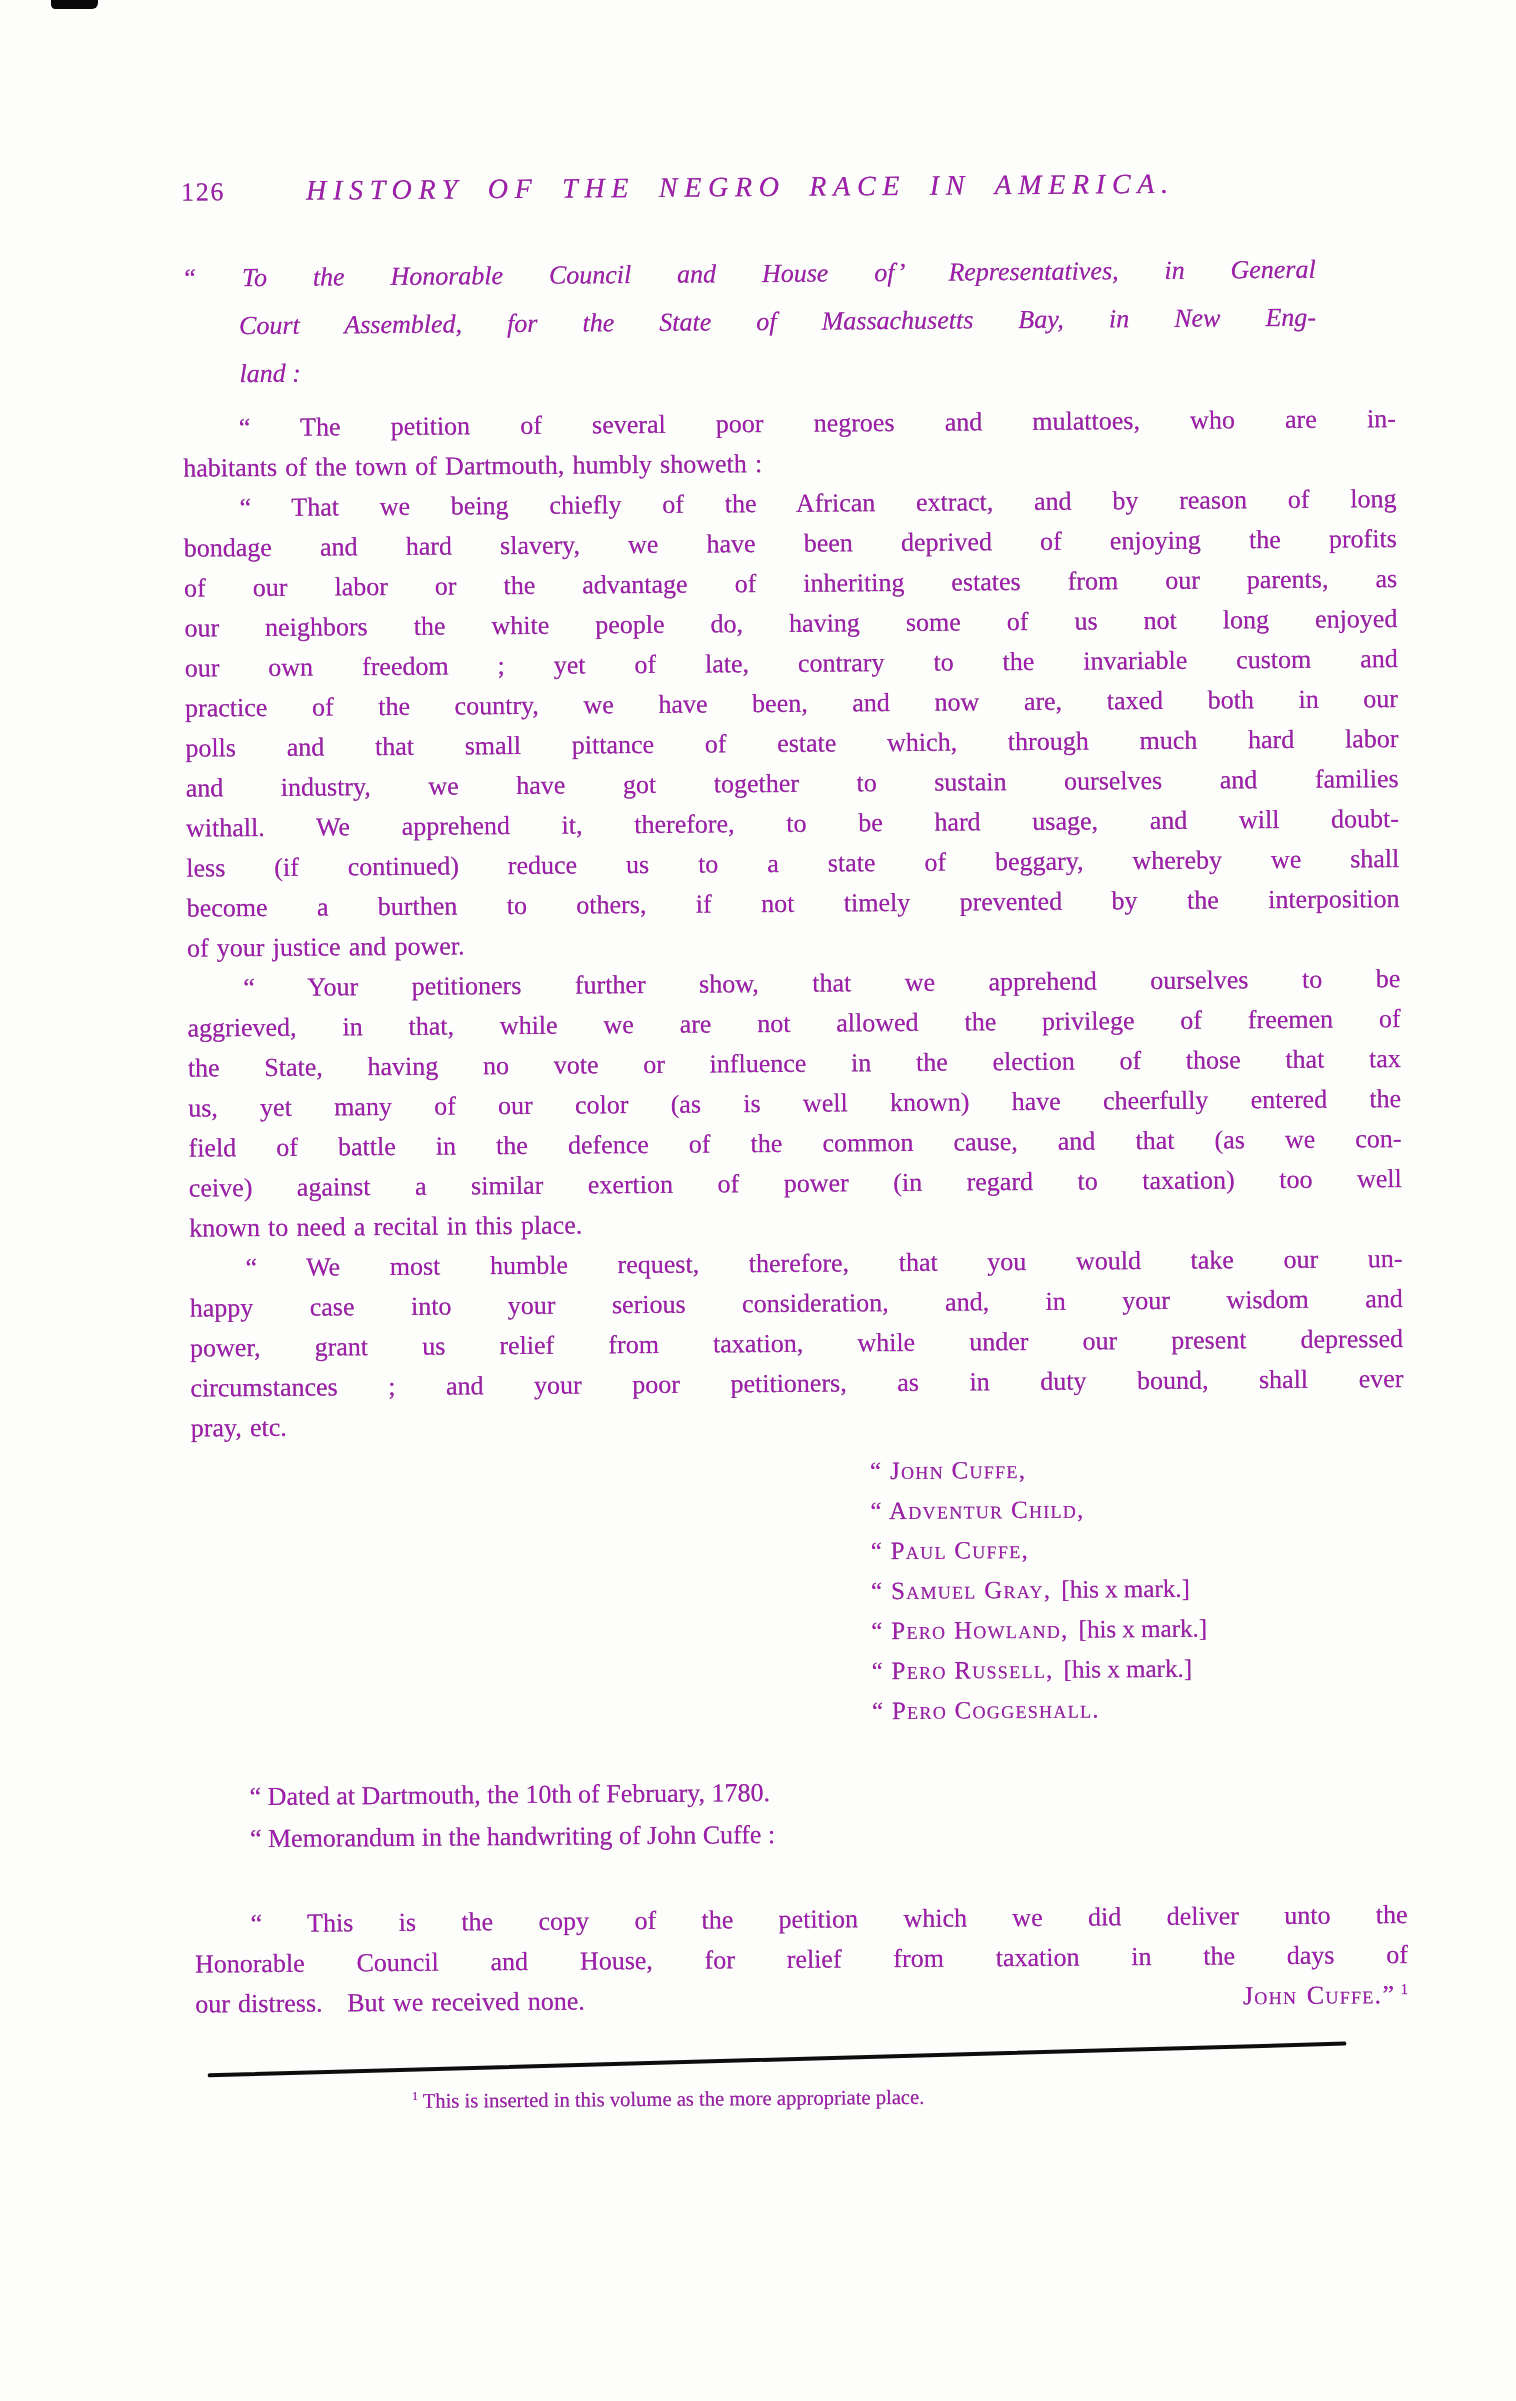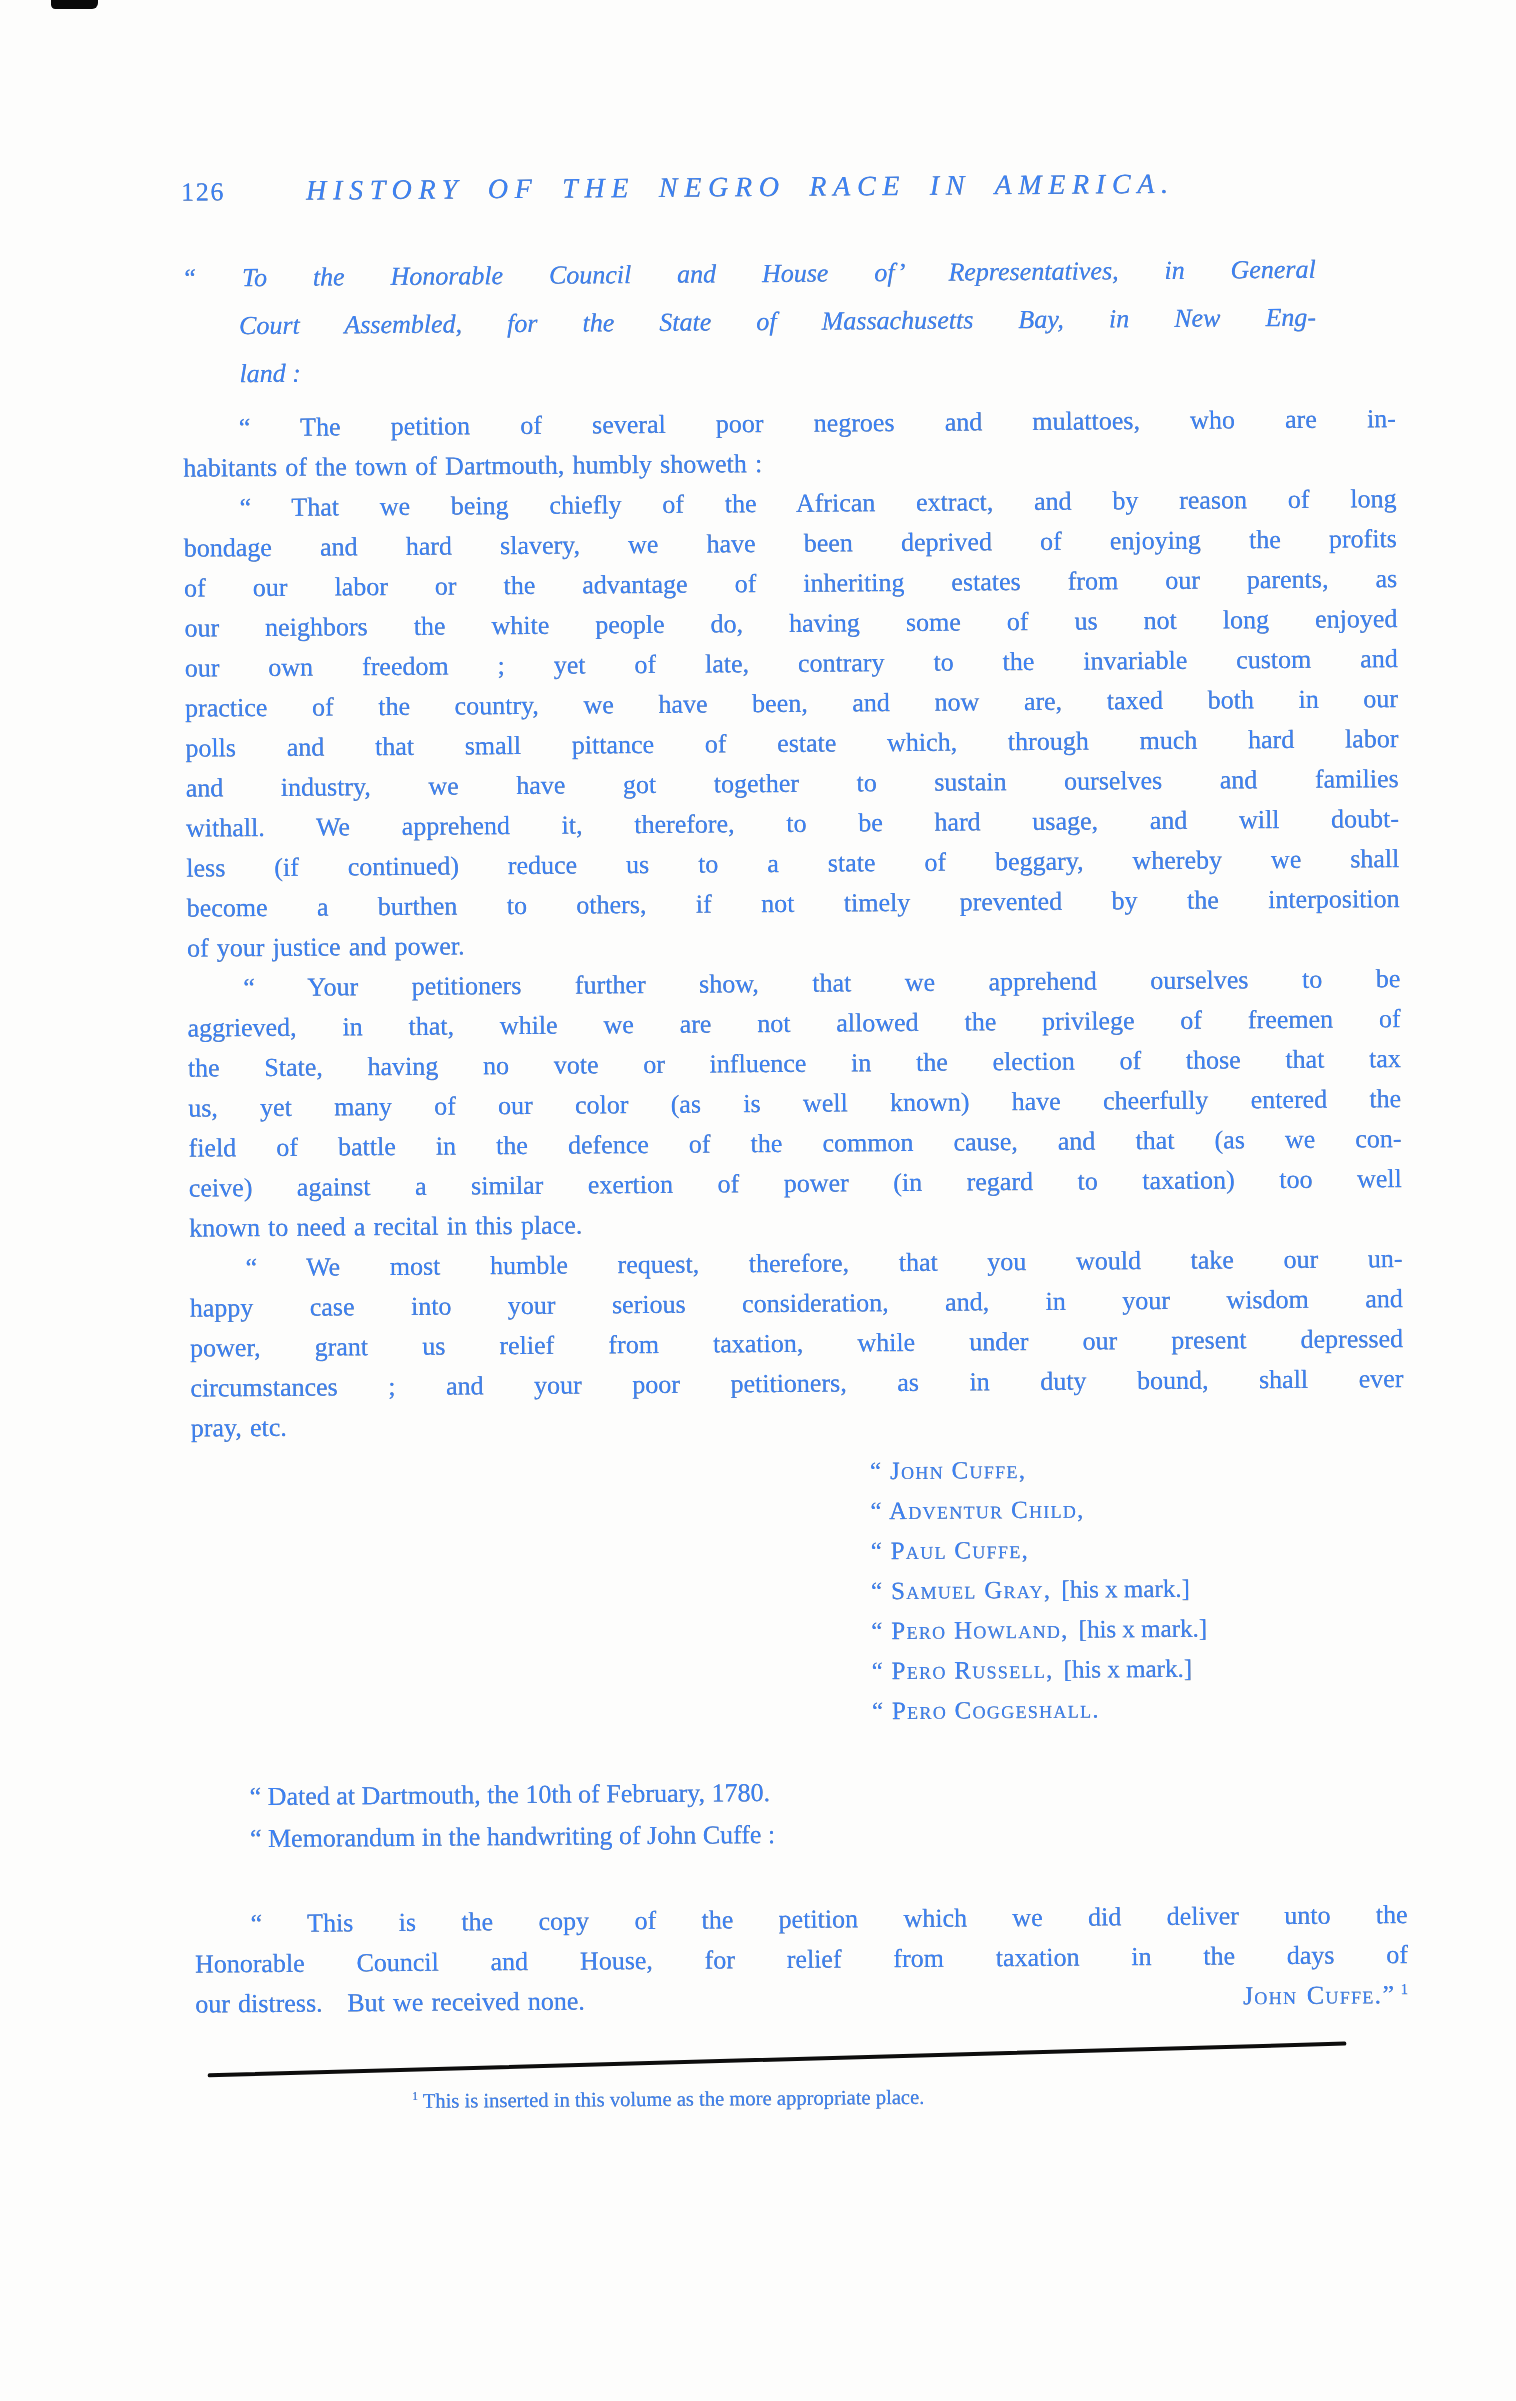--- a/index.html
+++ b/index.html
@@ -1,21 +1,21 @@
 <!DOCTYPE html>
 <html style="font-size:13.5px"><head>
 <meta charset="utf-8">
 <style>
   html,body{margin:0;padding:0;background:#e9e7e2;}
   .sheet{
     position:relative;
     width:1517px;height:2401px;
     background:#fdfdfc;
     overflow:hidden;
-    color:#3b82f6;
+    color:#a21caf;
     font-family:"Liberation Serif","DejaVu Serif",serif;
   }
   .scan-mark-topleft{
     position:absolute;left:51px;top:0;width:47px;height:9.3px;
     background:#0a0a0a;border-radius:0 0 5.9px 4.2px;
   }
   .scan-tilt{
     position:absolute;left:0;top:0;width:1517px;height:2401px;
     transform:rotate(-0.45deg);transform-origin:50% 40%;
   }

